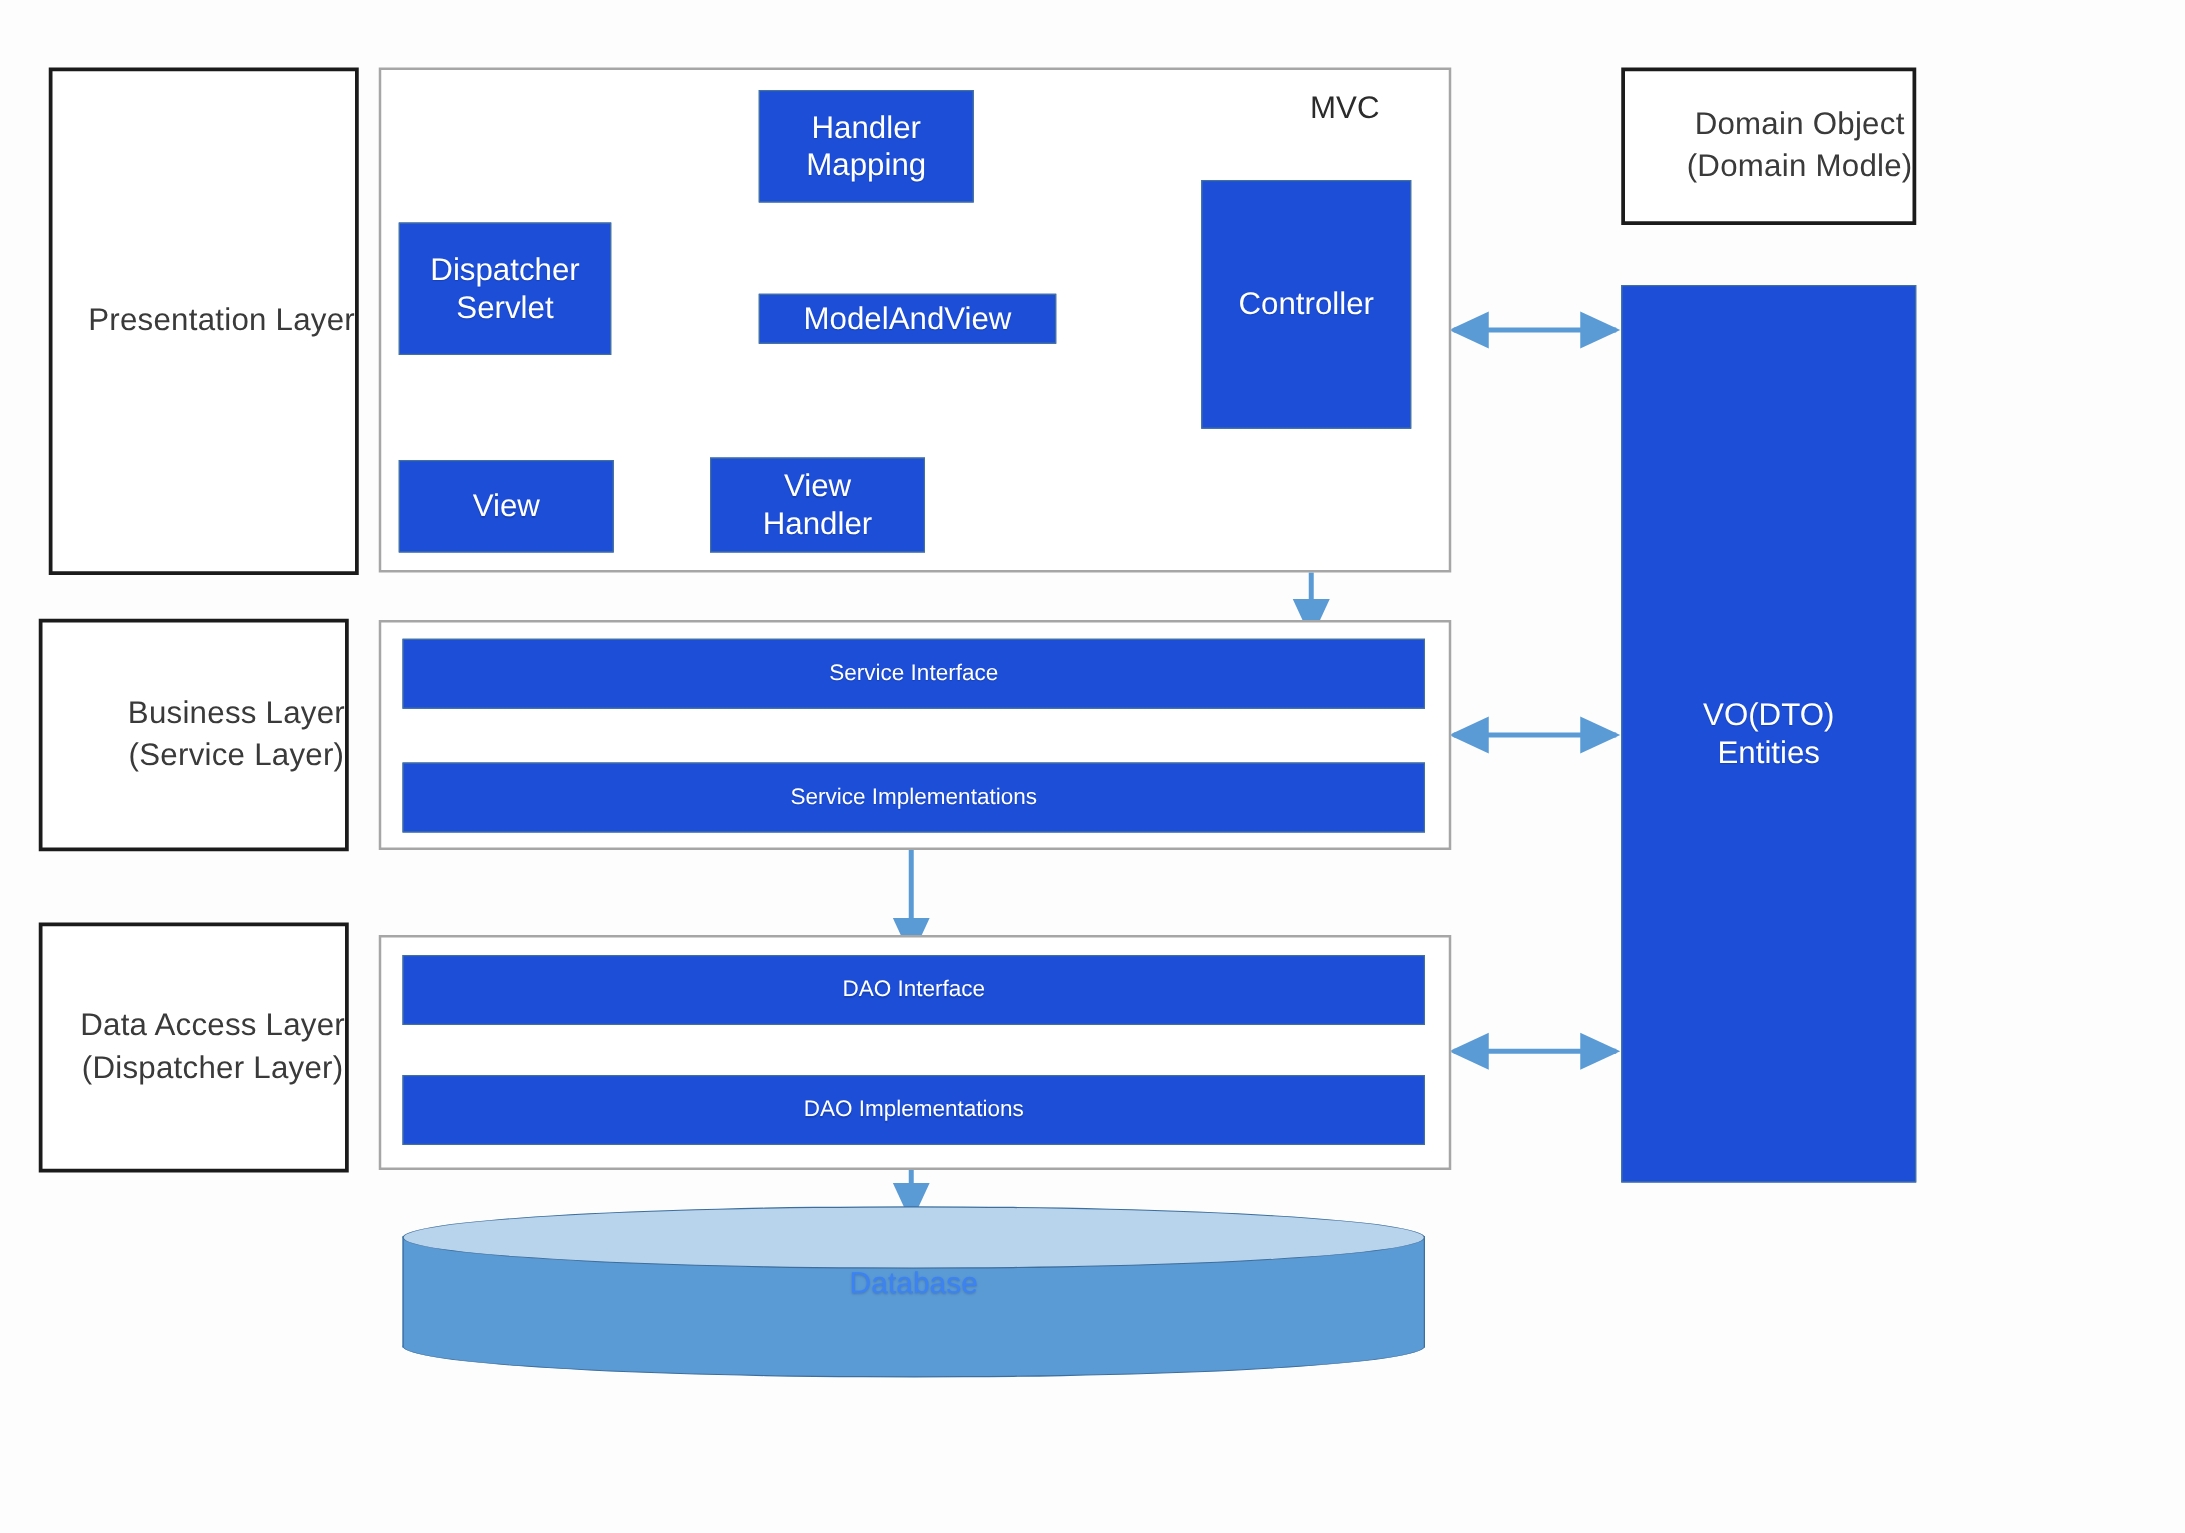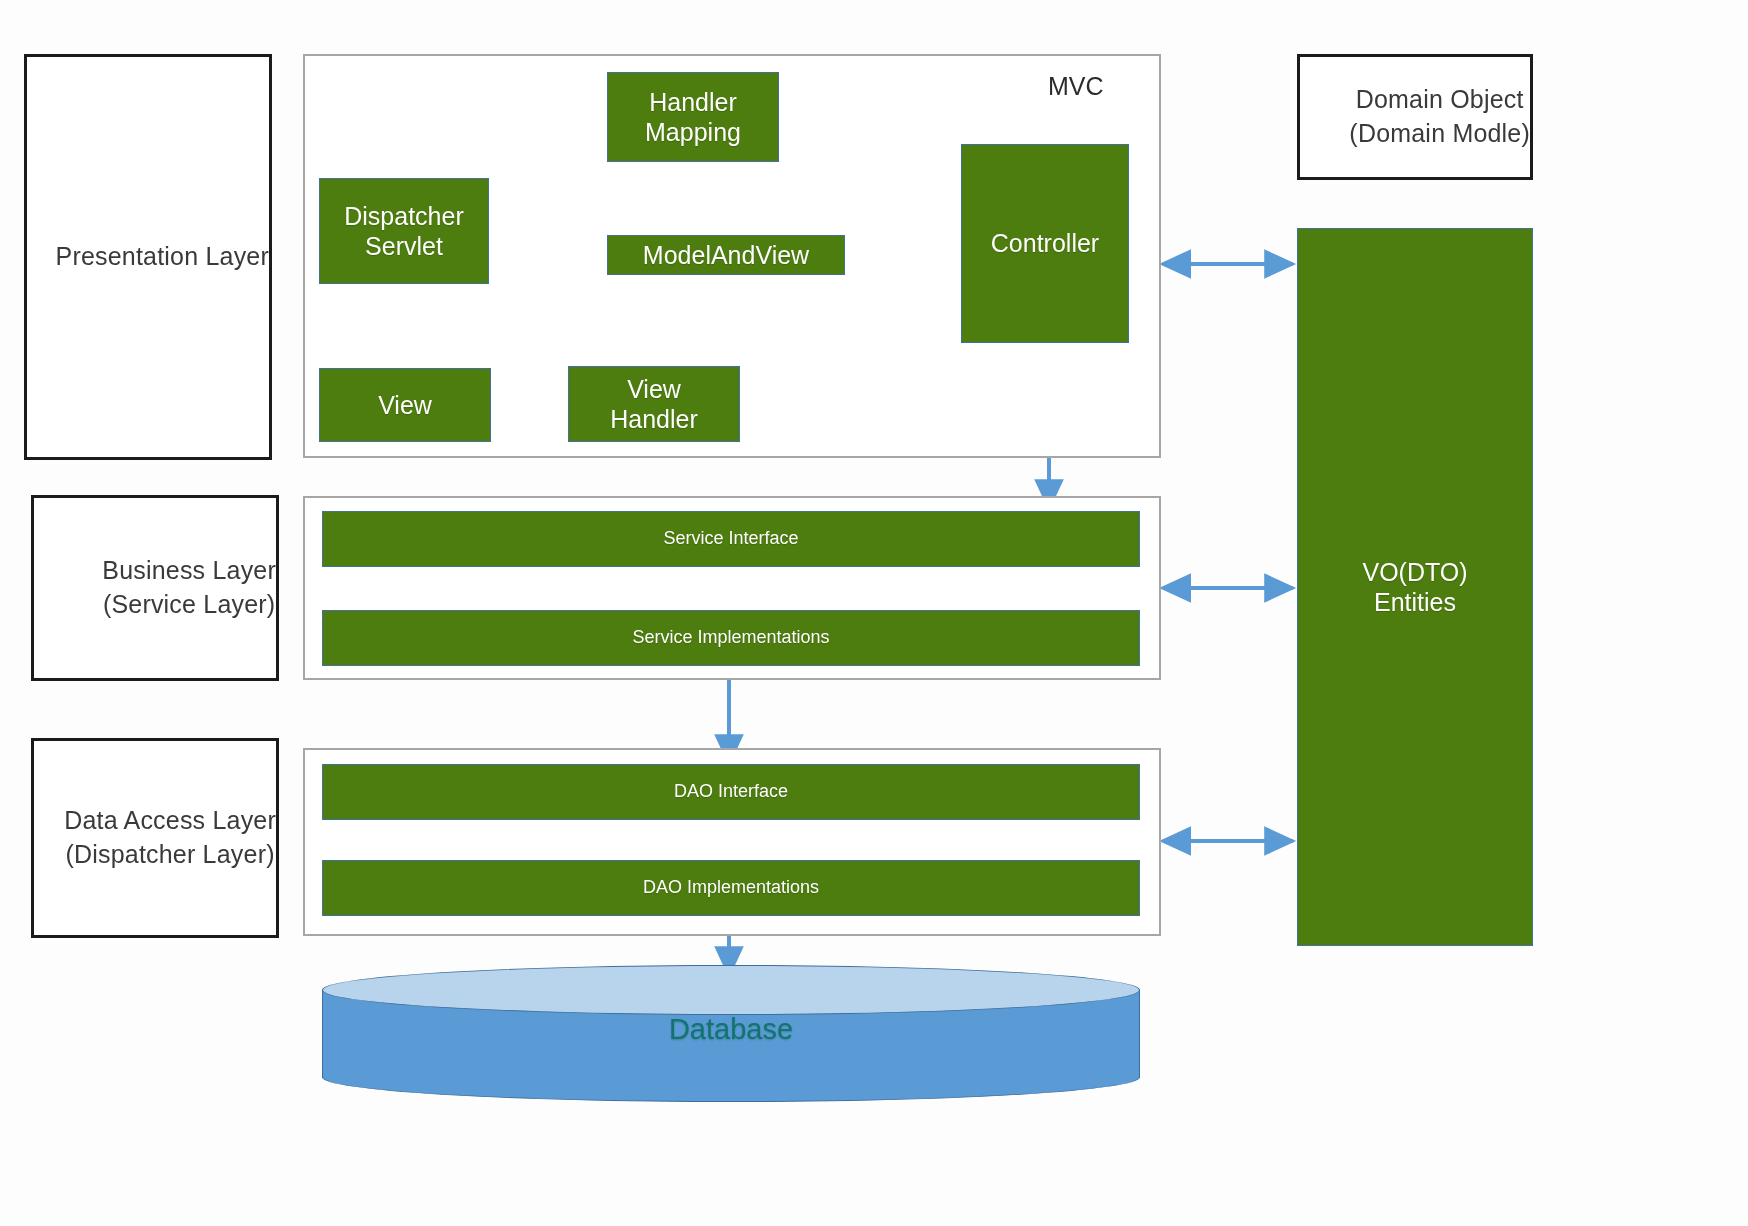--- a/index.html
+++ b/index.html
@@ -35,21 +35,21 @@
   }
 
   
   .panel {
     border: 2px solid #a6a6a6;
     background: #ffffff;
   }
 
   
   .blue-box {
-    background: #4d7c0f;
+    background: #1d4ed8;
     border: 1.5px solid #41719c;
     display: flex;
     align-items: center;
     justify-content: center;
     text-align: center;
     color: #ffffff;
     font-size: 25px;
     line-height: 1.22;
     text-shadow: 0 1px 1px rgba(0,0,0,.18);
   }
@@ -91,22 +91,22 @@
     position: absolute;
     left: 0; right: 0;
     background: #5b9bd5;
     border: 1.5px solid #3d6f9e;
     border-radius: 50%;
   }
   .cyl-label {
     position: absolute;
     left: 0; right: 0;
     text-align: center;
-    color: #0f766e;
-    font-size: 29px;
+    color: #3b82f6;
+    font-size: 24px;
     text-shadow: 0 1px 2px rgba(0,0,0,.22);
   }
 </style>
 </head>
 <body>
 
 <div id="canvas">
 
   <svg id="wires" viewBox="0 0 1748 1226" xmlns="http://www.w3.org/2000/svg">
     <defs>
@@ -149,21 +149,21 @@
       <line x1="729" y1="915" x2="729" y2="975" stroke-width="4" marker-end="url(#ah)"></line>
 
       <line x1="1163" y1="264" x2="1293" y2="264" stroke-width="4" marker-end="url(#ah)" marker-start="url(#ah-start)"></line>
 
       <line x1="1163" y1="588" x2="1293" y2="588" stroke-width="4" marker-end="url(#ah)" marker-start="url(#ah-start)"></line>
 
       <line x1="1163" y1="841" x2="1293" y2="841" stroke-width="4" marker-end="url(#ah)" marker-start="url(#ah-start)"></line>
     </g>
   </svg>
 
-  <div class="abs layer-label" style="left:24px; top:54px; width:248px; height:406px;padding-left:16px;">
+  <div class="abs layer-label" style="left:39px; top:54px; width:248px; height:406px;padding-left:16px;">
     <span>Presentation Layer</span>
   </div>
 
   <div class="abs layer-label" style="left:31px; top:495px; width:248px; height:186px;">
     <div>
       <div>Business Layer</div>
       <div>(Service Layer)</div>
     </div>
   </div>
 

